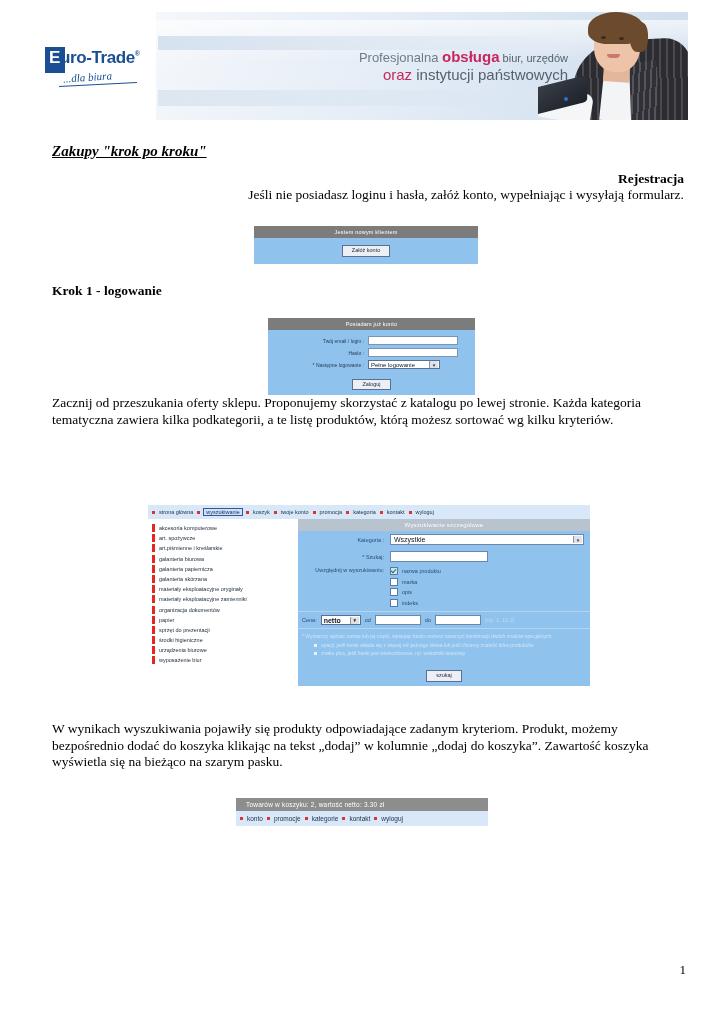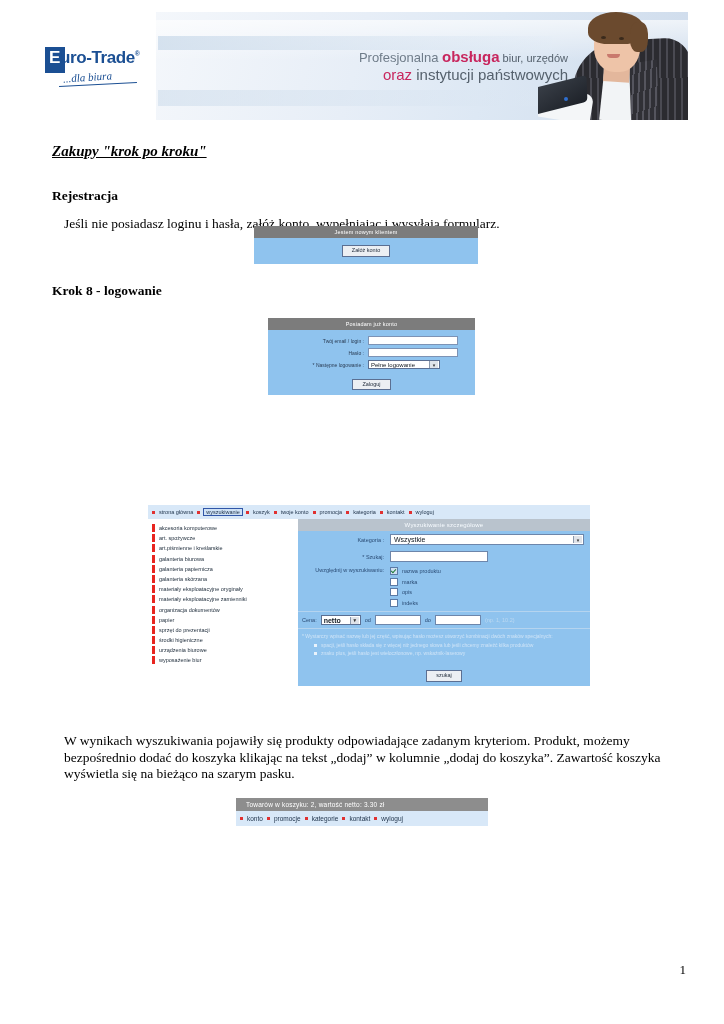--- a/index.html
+++ b/index.html
@@ -130,24 +130,24 @@
   
   .doc-title{
     position:absolute;left:52px;top:143px;
     font-size:15px;font-weight:700;font-style:italic;
     text-decoration:underline;
   }
   .h-step{
     font-size:13.5px;font-weight:700;margin:0;
   }
   .p-body{
-    font-size:13.5px;margin:12px;line-height:1.24;
+    font-size:13.5px;margin:0;line-height:1.24;
   }
   .block{position:absolute;left:52px;width:632px;}
-  #blk-rejestracja{top:188px;}
+  #blk-rejestracja{top:171px;text-align:right;}
   #blk-krok1{top:283px;}
   #blk-krok2{top:395px;}
   #blk-krok3{top:721px;}
 
   
   .shot{position:absolute;}
   .shot-hdr{
     background:#7c7c7c;color:#ffffff;
     font-family:"Liberation Sans", sans-serif;
     font-size:5.5px;text-align:center;
@@ -328,21 +328,21 @@
   </div>
 
   <div class="shot" id="shot-register">
     <div class="shot-hdr">Jestem nowym klientem</div>
     <div class="shot-body">
       <span class="mini-btn">Załóż konto</span>
     </div>
   </div>
 
   <div class="block" id="blk-krok1">
-    <div class="h-step">Krok 8 - logowanie</div>
+    <div class="h-step">Krok 1 - logowanie</div>
   </div>
 
   <div class="shot" id="shot-login">
     <div class="shot-hdr">Posiadam już konto</div>
     <div class="shot-body">
       <div class="lg-row">
         <div class="lg-lab">Twój email / login :</div>
         <div class="lg-inp"></div>
       </div>
       <div class="lg-row">
@@ -356,20 +356,21 @@
           <span class="sel-arrow">▾</span>
         </div>
       </div>
       <div class="lg-submit">
         <span class="mini-btn">Zaloguj</span>
       </div>
     </div>
   </div>
 
   <div class="block" id="blk-krok2">
+    <div class="p-body">Zacznij od przeszukania oferty sklepu. Proponujemy skorzystać z katalogu po lewej stronie. Każda kategoria tematyczna zawiera kilka podkategorii, a te listę produktów, którą możesz sortować wg kilku kryteriów.</div>
   </div>
 
   <div class="shot" id="shot-search">
     <div class="sp-nav">
       <span class="sq"></span>
         <span class="nav-it">strona główna</span>
       <span class="sq"></span>
         <span class="nav-it sel">wyszukiwanie</span>
       <span class="sq"></span>
         <span class="nav-it">koszyk</span>

